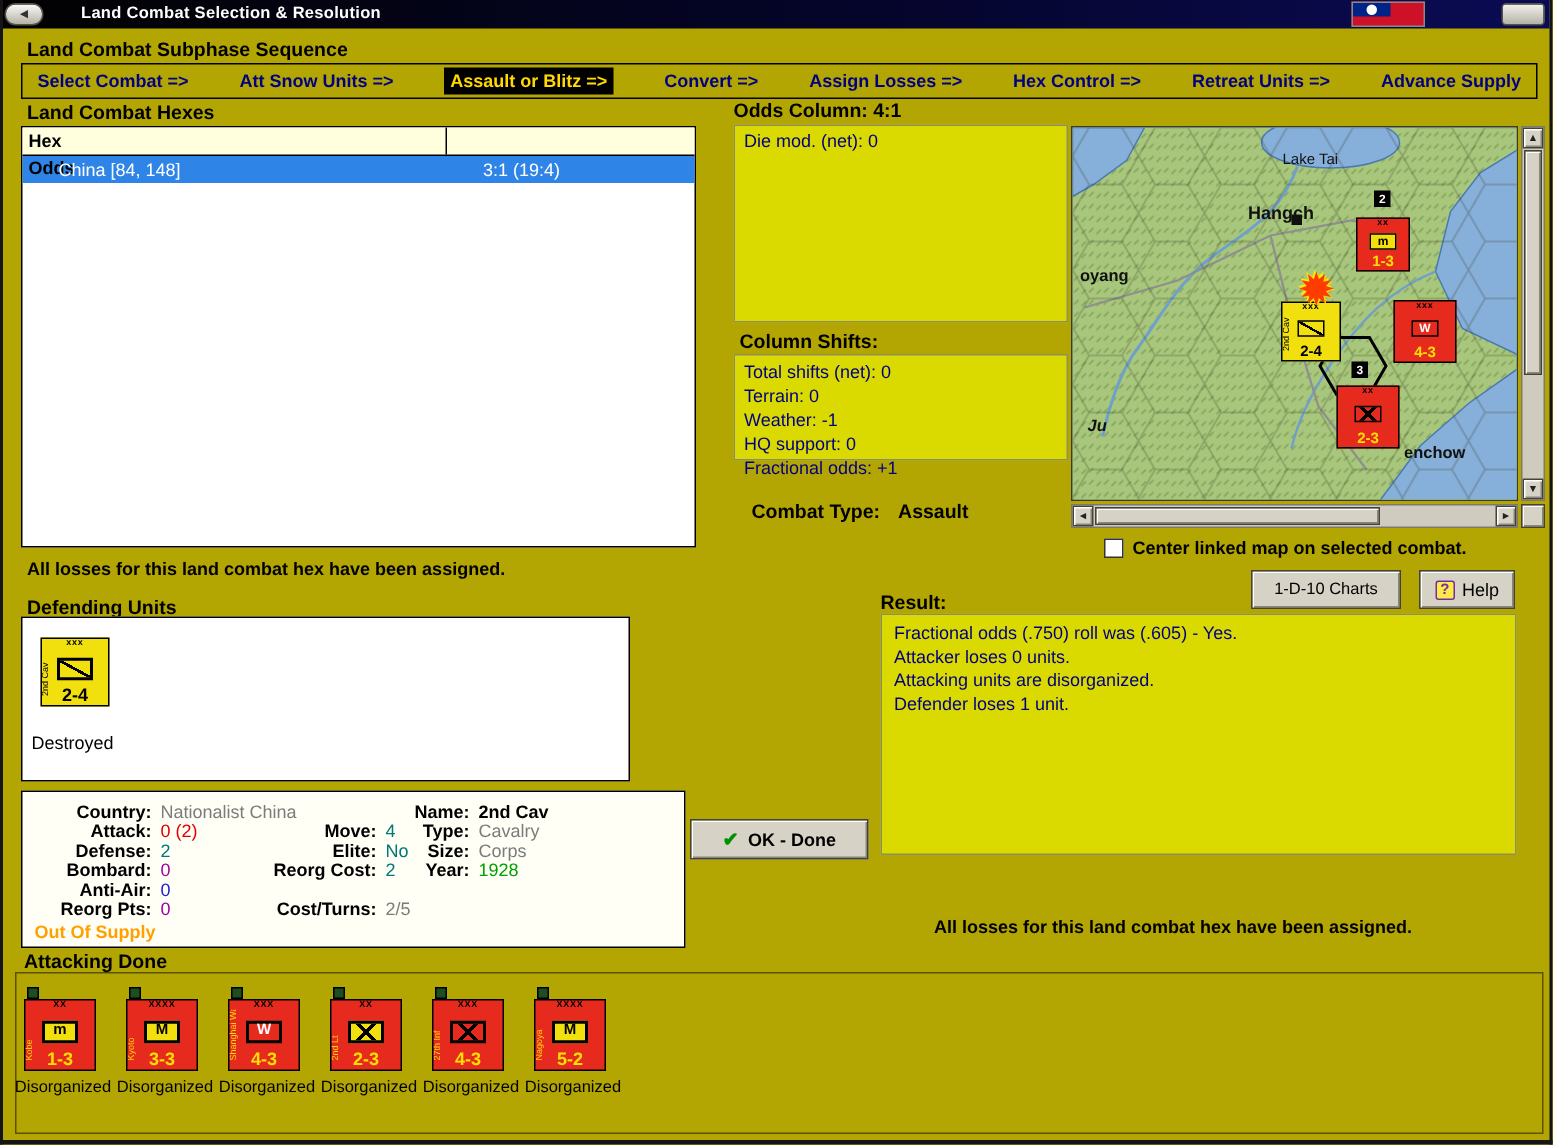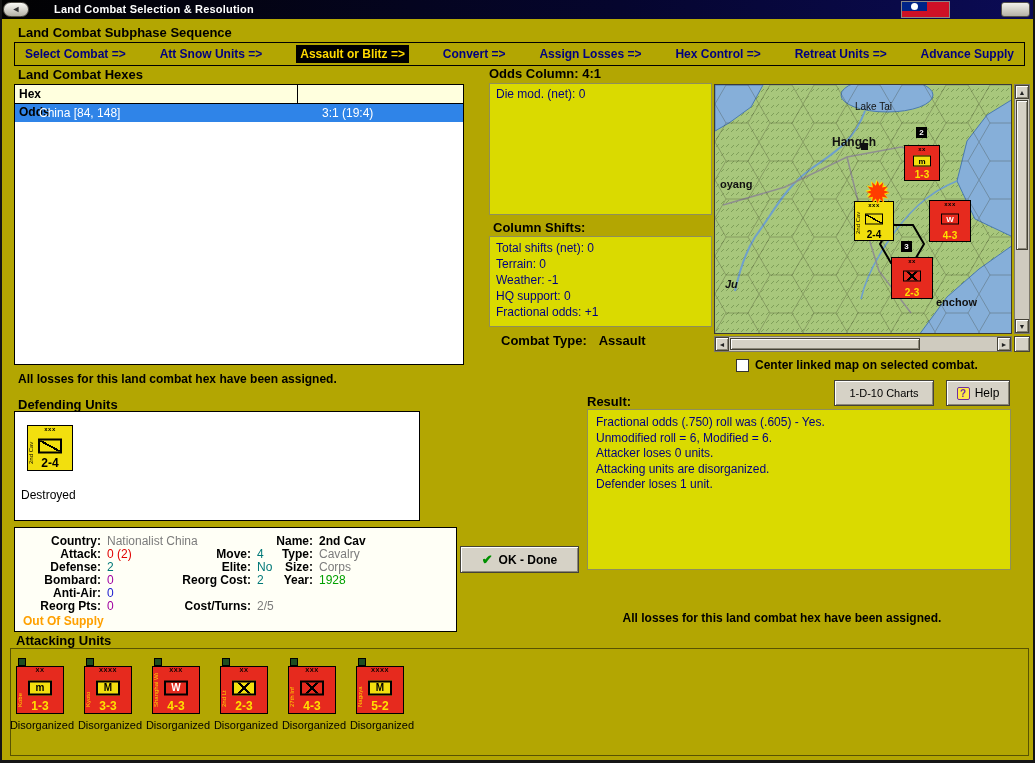--- a/index.html
+++ b/index.html
@@ -35,21 +35,21 @@
 .th-odds{flex:1;}
 .hex-row{display:flex;height:18px;line-height:18px;}
 .hex-row.selected{background:#2F84E8;color:#fff;padding-left:20px;}
 .hex-row .td{padding-left:4px;}
 .td-hex{width:283px;}
 
 
 #odds-heading{left:487px;top:66px;}
 #odds-box{left:487px;top:83px;width:223px;height:132px;padding:3px 6px;}
 #shifts-heading{left:491px;top:220px;}
-#shifts-box{left:487px;top:236px;width:223px;height:91px;padding:3px 6px;line-height:16px;}
+#shifts-box{left:487px;top:236px;width:223px;height:71px;padding:3px 6px;line-height:16px;}
 #combat-type{left:499px;top:333px;font-size:13px;font-weight:bold;}
 #combat-type .val{margin-left:12px;}
 
 
 #map{left:712px;top:84px;width:298px;height:250px;background:#A8C77C;border:1px solid #3a3a3a;overflow:hidden;}
 .map-label{position:absolute;color:#111;white-space:nowrap;}
 #lbl-laketai{left:140px;top:16px;font-size:10px;}
 #lbl-hangch{left:117px;top:50px;font-size:12px;font-weight:bold;}
 #lbl-oyang{left:5px;top:93px;font-size:11px;font-weight:bold;}
 #lbl-ju{left:10px;top:193px;font-size:11px;font-weight:bold;font-style:italic;}
@@ -318,32 +318,31 @@
     <span class="v2 c-grey">2/5</span>
   </div>
   <div class="ur rr7">
     <span class="c-oos" style="left:0;">Out Of Supply</span>
   </div>
 </div>
 
 <div class="abs h13" id="result-heading">Result:</div>
 <div class="abs panel-y" id="result-box">
   <div>Fractional odds (.750) roll was (.605)  - Yes.</div>
-  <div>Unmodified roll = 6, Modified = 6.</div>
   <div>Attacker loses 0 units.</div>
   <div>Attacking units are disorganized.</div>
   <div>Defender loses 1 unit.</div>
 </div>
 <div class="abs bevel" id="ok-btn">
   <span class="chk">✔</span>
   <span>OK - Done</span>
 </div>
 <div class="abs" id="msg-center">All losses for this land combat hex have been assigned.</div>
 
-<div class="abs h13" id="atk-heading">Attacking Units</div>
+<div class="abs h13" id="atk-heading">Attacking Done</div>
 <div class="abs" id="atk-panel"></div>
 
 <div class="counter red atk-counter abs" style="left:14px;">
   <span class="dmark"></span>
   <span class="csize">XX</span>
   <span class="cname">Kobe</span>
   <span class="sym ybox">m</span>
   <span class="cstats">1-3</span>
 </div>
 <div class="disorg abs" style="left:6px;">Disorganized</div>

